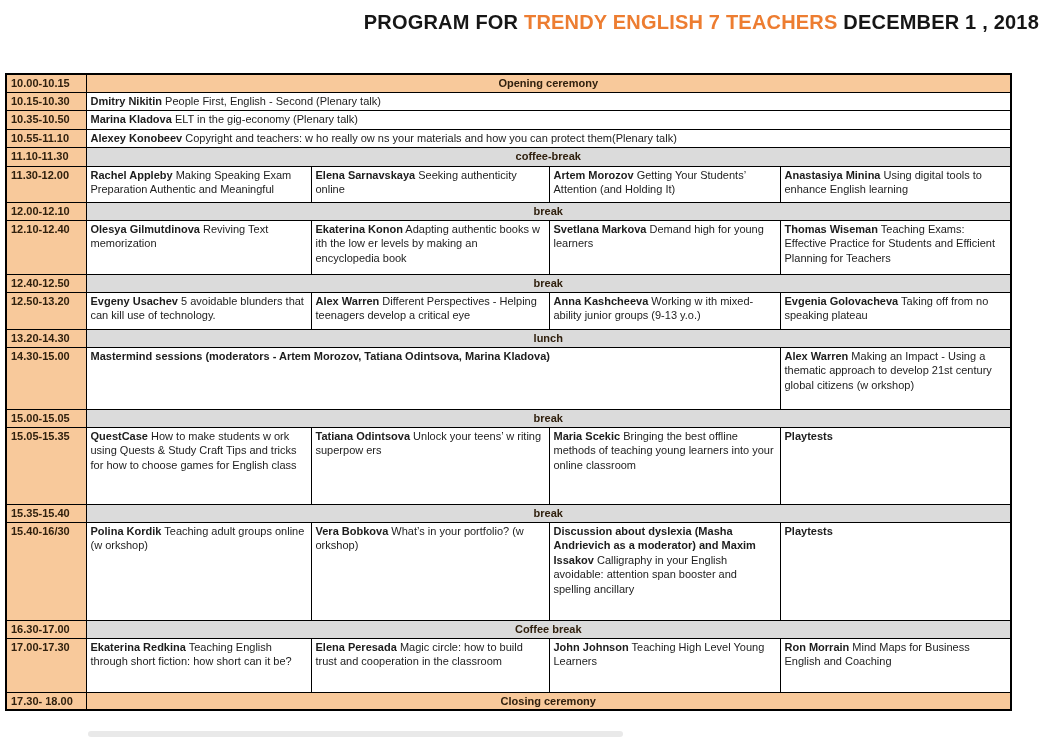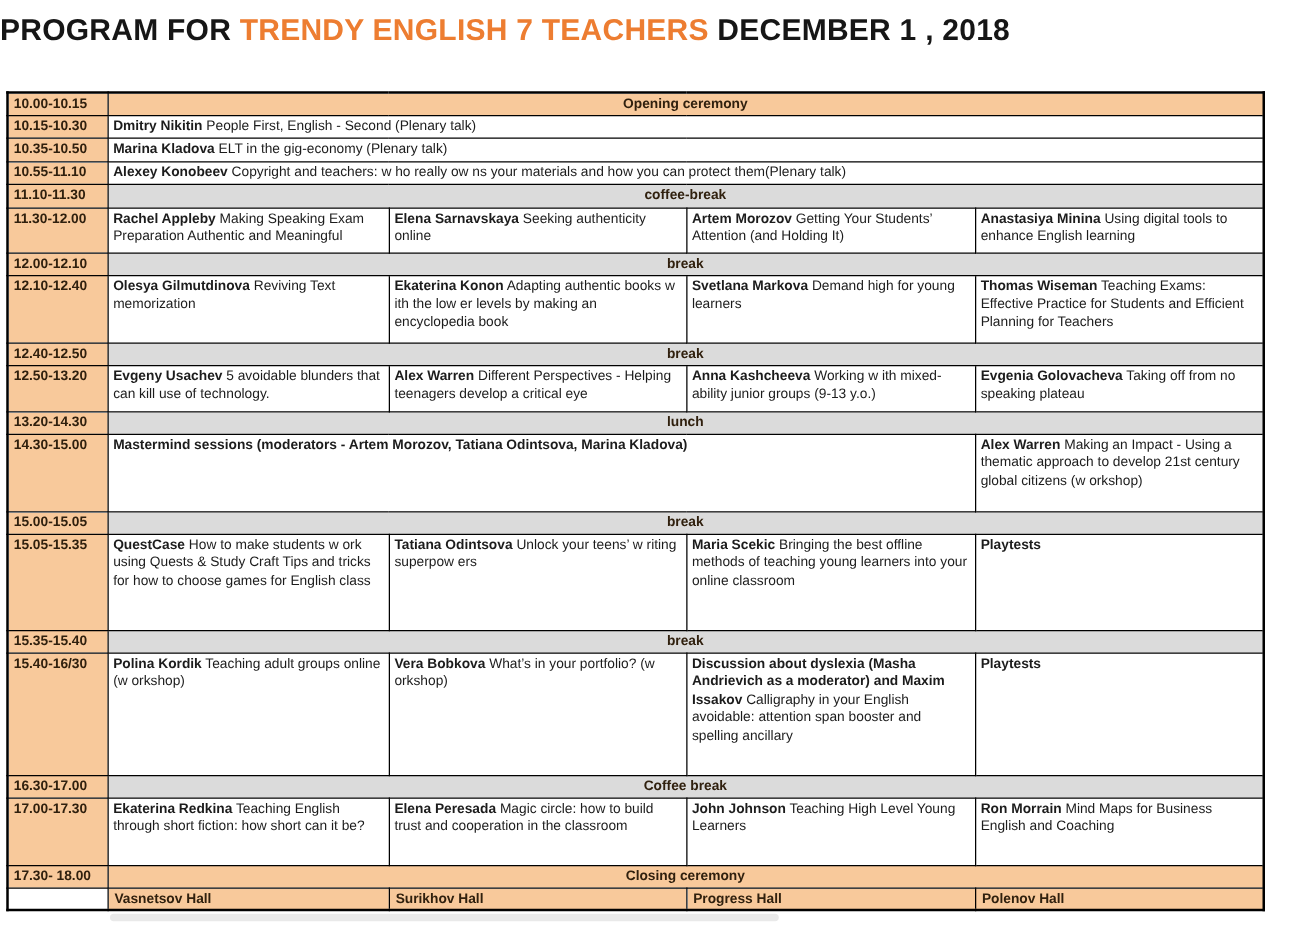--- a/index.html
+++ b/index.html
@@ -3,21 +3,21 @@
 <meta charset="utf-8">
 <style>
   html,body{margin:0;padding:0;}
   body{
     width:1039px;height:742px;position:relative;overflow:hidden;
     background:#ffffff;
     font-family:"Liberation Sans",sans-serif;
   }
   .page-title{
     position:absolute;top:11px;left:0;width:1039px;
-    text-align:left;font-size:24px;font-weight:bold;
+    text-align:right;font-size:20px;font-weight:bold;
     color:#161616;letter-spacing:.2px;white-space:nowrap;
   }
   .page-title .hl{color:#ED7D31;}
   table.schedule{
     position:absolute;left:5px;top:73px;width:1005px;
     border-collapse:collapse;table-layout:fixed;
     border:2px solid #000;
   }
   td{
     border:1.6px solid #000;font-size:11px;overflow:hidden;
@@ -151,23 +151,16 @@
         <td class="time">17.00-17.30</td>
         <td class="session"><span class="spk">Ekaterina Redkina</span> <span class="txt">Teaching English through short fiction: how short can it be?</span></td>
         <td class="session"><span class="spk">Elena Peresada</span> <span class="txt">Magic circle: how to build trust and cooperation in the classroom</span></td>
         <td class="session"><span class="spk">John Johnson</span> <span class="txt">Teaching High Level Young Learners</span></td>
         <td class="session"><span class="spk">Ron Morrain</span> <span class="txt">Mind Maps for Business English and Coaching</span></td>
       </tr>
       <tr style="height: 18px;">
         <td class="time">17.30- 18.00</td>
         <td class="banner peach" colspan="4">Closing ceremony</td>
       </tr>
-      <tr style="height: 18px;">
-        <td class="nocell"></td>
-        <td class="hall">Vasnetsov Hall</td>
-        <td class="hall">Surikhov Hall</td>
-        <td class="hall">Progress Hall</td>
-        <td class="hall">Polenov Hall</td>
-      </tr>
     </tbody>
 </table>
 
 <div class="smudge"></div>
 
 </body></html>

